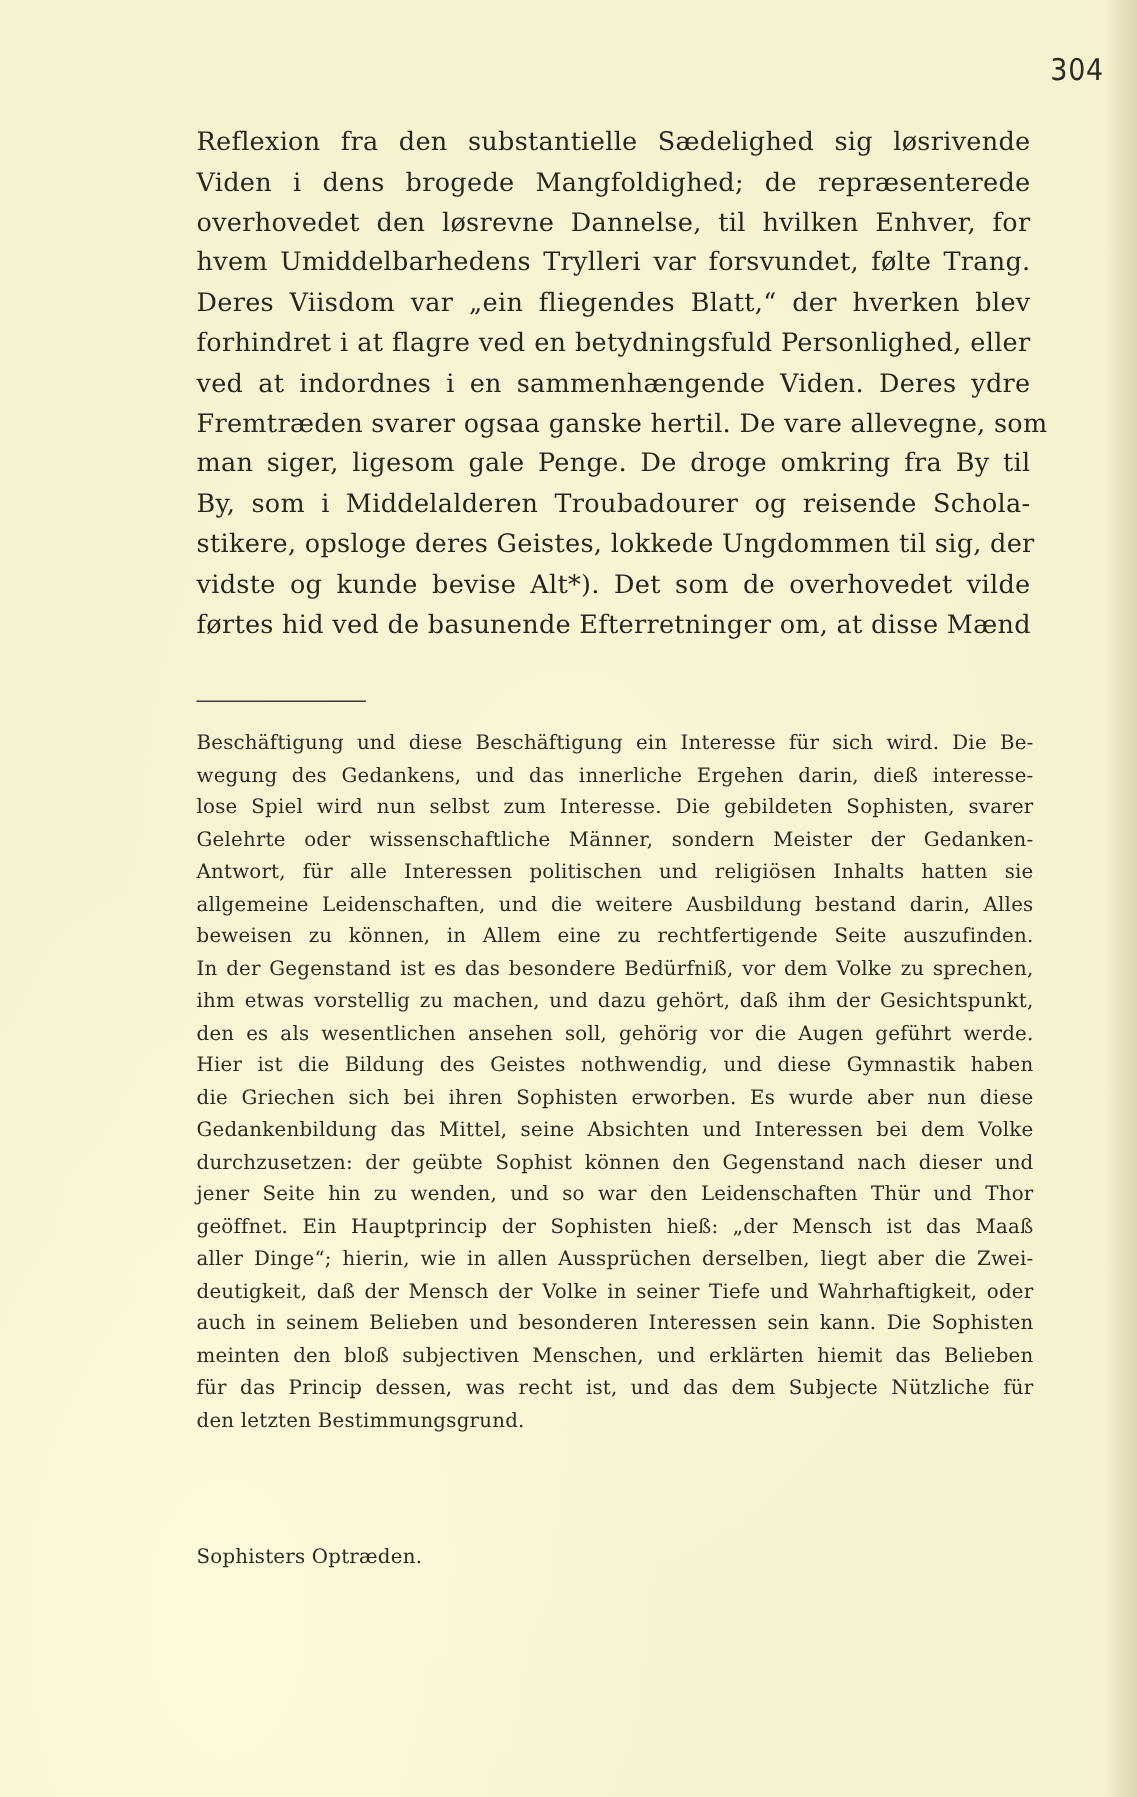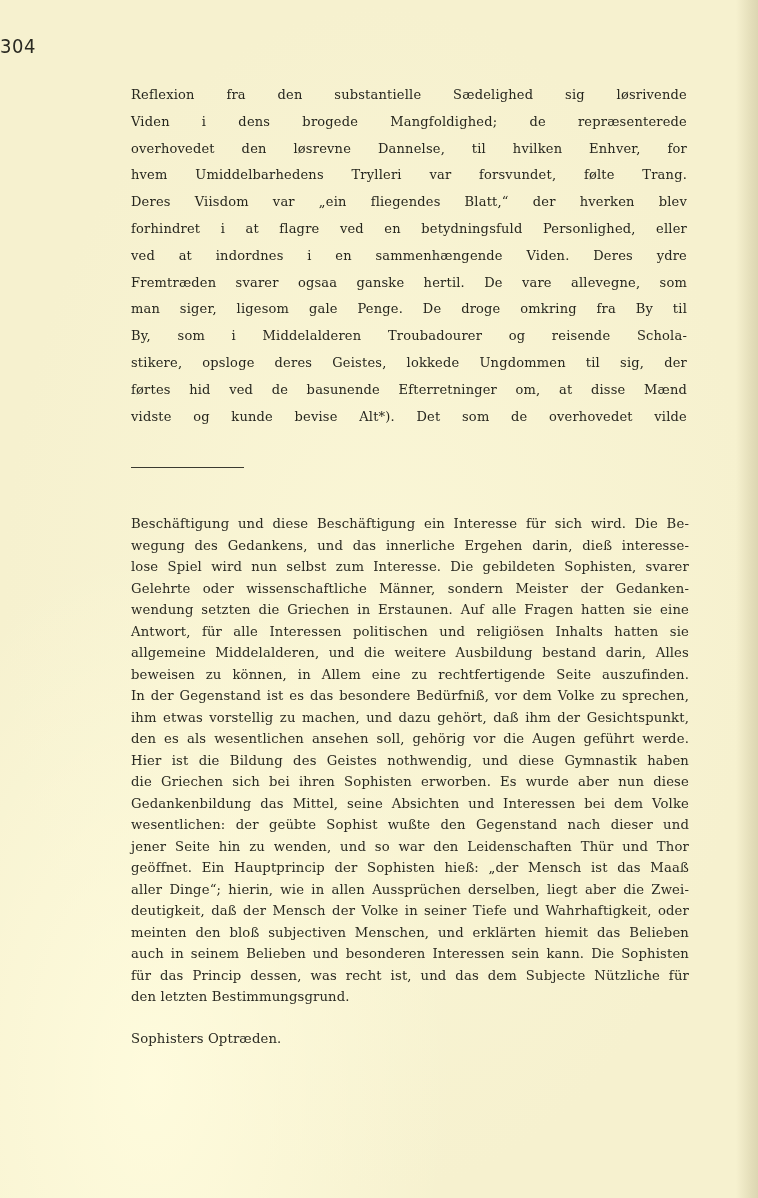--- a/index.html
+++ b/index.html
@@ -30,32 +30,32 @@
       right: 0;
       width: 22px;
       height: 100%;
       background: linear-gradient(to right, rgba(232,226,190,0) 0%, #e6e0bc 60%, #dcd6b2 100%);
     }
     .page-number {
       position: absolute;
       top: 34px;
       left: 0;
       width: 736px;
-      text-align: left;
+      text-align: right;
       font-family: "DejaVu Sans Condensed", "DejaVu Sans", sans-serif;
       font-size: 20px;
       letter-spacing: 0.5px;
       color: #2a2a22;
     }
     .main-text {
       position: absolute;
       top: 82px;
       left: 131px;
       width: 556px;
-      font-size: 13px;
+      font-size: 17px;
       line-height: 26.8px;
       text-align: justify;
       text-align-last: justify;
       color: #26261e;
     }
     .main-text .line {
       display: block;
       white-space: nowrap;
       text-align: justify;
       text-align-last: justify;
@@ -70,21 +70,20 @@
       background: #3a3a30;
     }
     .footnote-text {
       position: absolute;
       top: 485px;
       left: 131px;
       width: 558px;
       font-size: 13.2px;
       line-height: 21.5px;
       color: #2a2a22;
-      margin-top: 28px;
     }
     .footnote-text .line {
       display: block;
       white-space: nowrap;
       text-align: justify;
       text-align-last: justify;
       letter-spacing: 0.15px;
     }
     .footnote-text .line.last {
       text-align-last: left;
@@ -124,48 +123,47 @@
     <span class="line">Viden i dens brogede Mangfoldighed; de repræsenterede</span>
     <span class="line">overhovedet den løsrevne Dannelse, til hvilken Enhver, for</span>
     <span class="line">hvem Umiddelbarhedens Trylleri var forsvundet, følte Trang.</span>
     <span class="line">Deres Viisdom var „ein fliegendes Blatt,“ der hverken blev</span>
     <span class="line">forhindret i at flagre ved en betydningsfuld Personlighed, eller</span>
     <span class="line">ved at indordnes i en sammenhængende Viden. Deres ydre</span>
     <span class="line">Fremtræden svarer ogsaa ganske hertil. De vare allevegne, som</span>
     <span class="line">man siger, ligesom gale Penge. De droge omkring fra By til</span>
     <span class="line">By, som i Middelalderen Troubadourer og reisende Schola-</span>
     <span class="line">stikere, opsloge deres Geistes, lokkede Ungdommen til sig, der</span>
+    <span class="line">vidste og kunde bevise Alt*). Det som de overhovedet vilde</span>
     <span class="line">førtes hid ved de basunende Efterretninger om, at disse Mænd</span>
-    <span class="line">vidste og kunde bevise Alt*). Det som de overhovedet vilde</span>
   </div>
 
   <div class="rule"></div>
 
   <div class="footnote-text">
     <span class="line">Beschäftigung und diese Beschäftigung ein Interesse für sich wird. Die Be-</span>
     <span class="line">wegung des Gedankens, und das innerliche Ergehen darin, dieß interesse-</span>
     <span class="line">lose Spiel wird nun selbst zum Interesse. Die gebildeten Sophisten, svarer</span>
     <span class="line">Gelehrte oder wissenschaftliche Männer, sondern Meister der Gedanken-</span>
-    <span class="line">wendung setzten die Griechen in Erstaunen. Auf alle Fragen hatten sie eine</span>
     <span class="line">Antwort, für alle Interessen politischen und religiösen Inhalts hatten sie</span>
-    <span class="line">allgemeine Middelalderen, und die weitere Ausbildung bestand darin, Alles</span>
+    <span class="line">allgemeine Leidenschaften, und die weitere Ausbildung bestand darin, Alles</span>
     <span class="line">beweisen zu können, in Allem eine zu rechtfertigende Seite auszufinden.</span>
     <span class="line">In der Gegenstand ist es das besondere Bedürfniß, vor dem Volke zu sprechen,</span>
     <span class="line">ihm etwas vorstellig zu machen, und dazu gehört, daß ihm der Gesichtspunkt,</span>
     <span class="line">den es als wesentlichen ansehen soll, gehörig vor die Augen geführt werde.</span>
     <span class="line">Hier ist die Bildung des Geistes nothwendig, und diese Gymnastik haben</span>
     <span class="line">die Griechen sich bei ihren Sophisten erworben. Es wurde aber nun diese</span>
     <span class="line">Gedankenbildung das Mittel, seine Absichten und Interessen bei dem Volke</span>
-    <span class="line">wesentlichen: der geübte Sophist wußte den Gegenstand nach dieser und</span>
+    <span class="line">durchzusetzen: der geübte Sophist können den Gegenstand nach dieser und</span>
     <span class="line">jener Seite hin zu wenden, und so war den Leidenschaften Thür und Thor</span>
     <span class="line">geöffnet. Ein Hauptprincip der Sophisten hieß: „der Mensch ist das Maaß</span>
     <span class="line">aller Dinge“; hierin, wie in allen Aussprüchen derselben, liegt aber die Zwei-</span>
     <span class="line">deutigkeit, daß der Mensch der Volke in seiner Tiefe und Wahrhaftigkeit, oder</span>
+    <span class="line">auch in seinem Belieben und besonderen Interessen sein kann. Die Sophisten</span>
     <span class="line">meinten den bloß subjectiven Menschen, und erklärten hiemit das Belieben</span>
-    <span class="line">auch in seinem Belieben und besonderen Interessen sein kann. Die Sophisten</span>
     <span class="line">für das Princip dessen, was recht ist, und das dem Subjecte Nützliche für</span>
     <span class="line last">den letzten Bestimmungsgrund.</span>
   </div>
 
   <div class="footnote-note">
     <span class="line last">Sophisters Optræden.</span>
   </div>
 
 </div>
 

